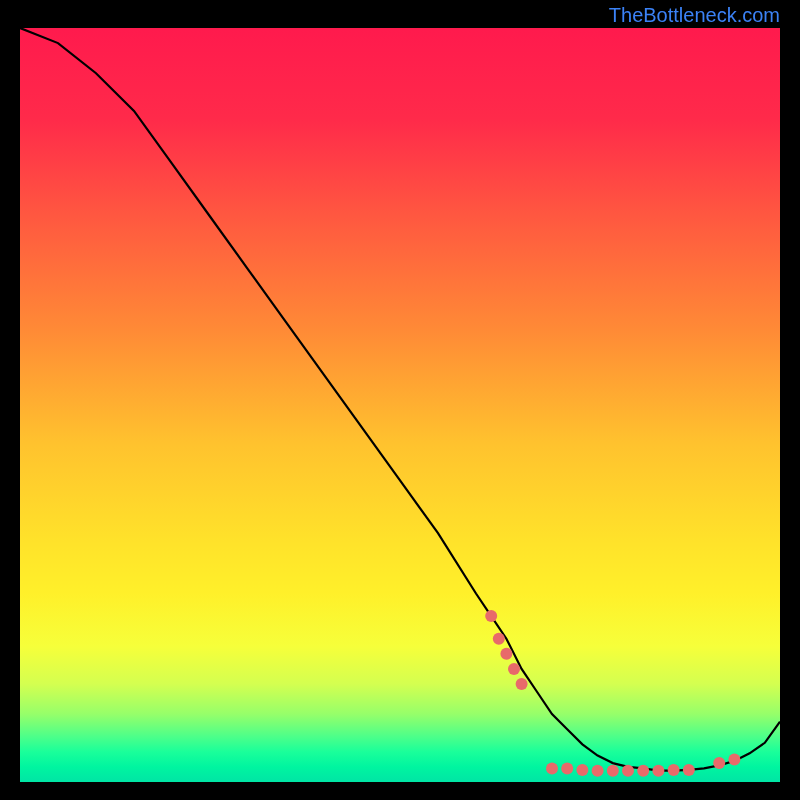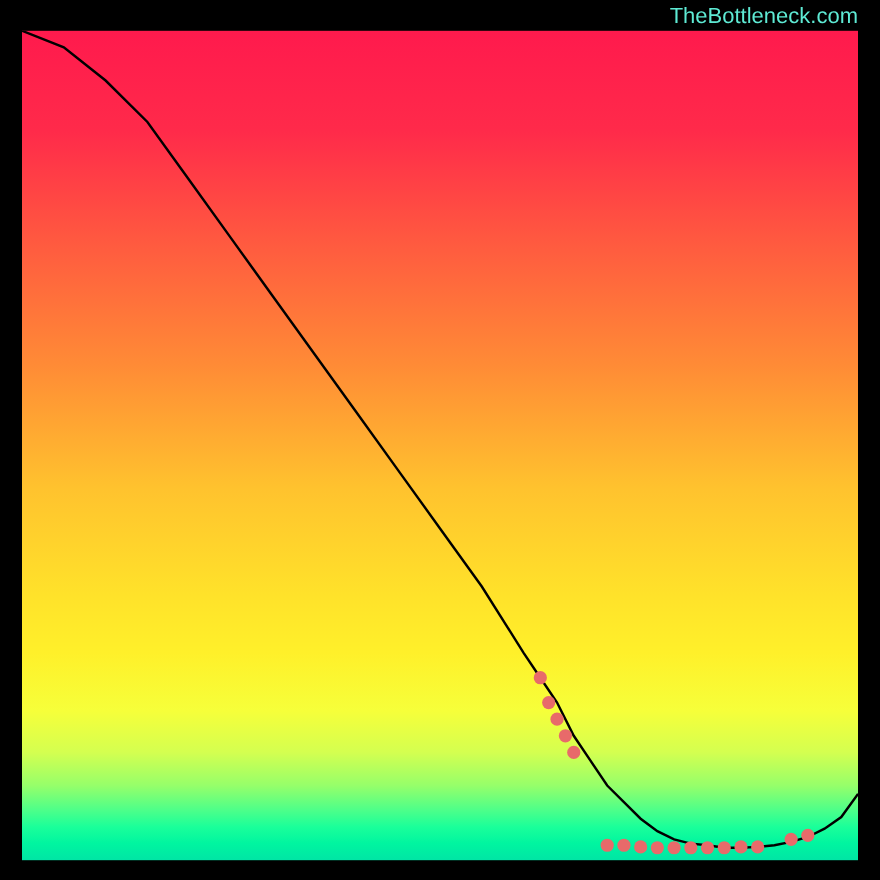--- a/index.html
+++ b/index.html
@@ -8,21 +8,21 @@
     height: 800px;
     background: #000;
     position: relative;
     font-family: Arial, Helvetica, sans-serif;
     overflow: hidden;
   }
   .watermark {
     position: absolute;
     top: 4px;
     right: 20px;
-    color: #5eead4;
+    color: #3b82f6;
     font-size: 20px;
     z-index: 10;
   }
   .plot-area {
     position: absolute;
     left: 20px;
     top: 28px;
     width: 760px;
     height: 754px;
     background: linear-gradient(to bottom,

